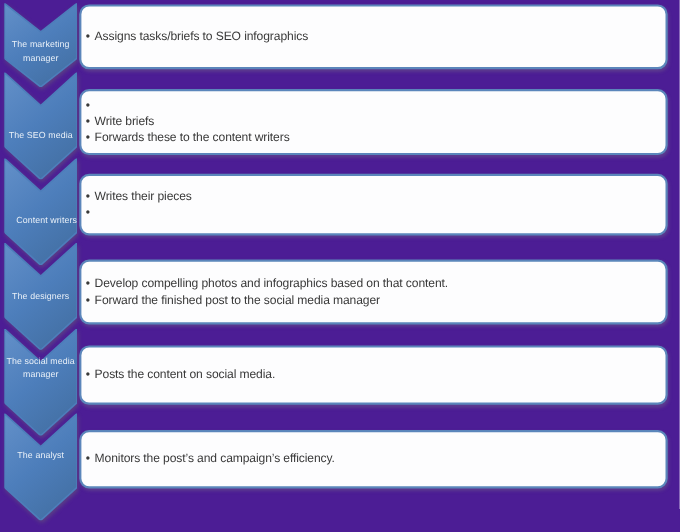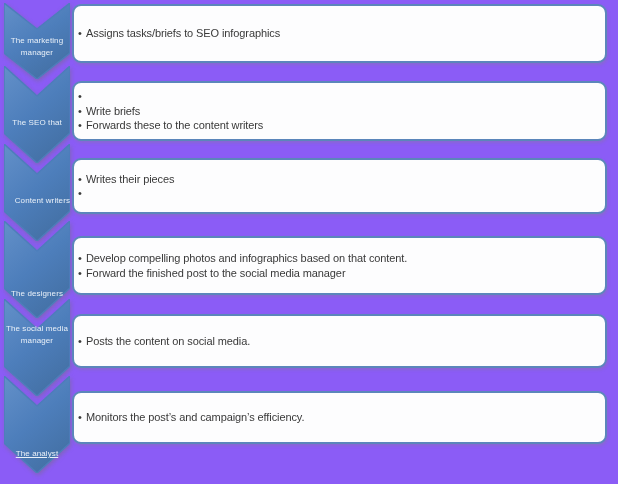--- a/index.html
+++ b/index.html
@@ -1,19 +1,19 @@
 <!DOCTYPE html>
 <html><head>
 <meta charset="utf-8">
 <style>
   html,body { margin:0; padding:0; background:#ffffff; }
   #canvas {
     position:relative;
     width:618px; height:484px;
-    background:#8b5cf6;
+    background:#4c1d95;
     font-family:"Liberation Sans", sans-serif;
     overflow:hidden;
   }
   .chevron-svg {
     position:absolute;
     left:4px;
     filter:drop-shadow(1.5px 2.5px 2px rgba(110,110,110,0.45));
   }
   .chevron-label {
     position:absolute;
@@ -82,21 +82,21 @@
             <span class="bullet-text">Assigns tasks/briefs to SEO infographics</span>
           </li>
 </ul>
     </div>
   </div>
 
   <div class="diagram-item">
     <svg class="chevron-svg" width="66" height="97" viewBox="0 0 66 97" style="top: 66px;">
       <polygon fill="url(#chevGrad)" stroke="#4d7ebb" stroke-width="1.5" stroke-linejoin="round" points="0,0 33,30 66,0 66,67 33,97 0,67"></polygon>
     </svg>
-    <div class="chevron-label" style="top: 117px;">The SEO that</div>
+    <div class="chevron-label" style="top: 117px;">The SEO media</div>
     <div class="item-box" style="top: 81px; height: 60px;">
       <ul class="bullet-list">
   <li class="bullet-item">
             <span class="bullet-marker">•</span>
           </li>
 
   <li class="bullet-item">
             <span class="bullet-marker">•</span>
             <span class="bullet-text">Write briefs</span>
           </li>
@@ -125,21 +125,21 @@
             <span class="bullet-marker">•</span>
           </li>
 </ul>
     </div>
   </div>
 
   <div class="diagram-item">
     <svg class="chevron-svg" width="66" height="97" viewBox="0 0 66 97" style="top: 221px;">
       <polygon fill="url(#chevGrad)" stroke="#4d7ebb" stroke-width="1.5" stroke-linejoin="round" points="0,0 33,30 66,0 66,67 33,97 0,67"></polygon>
     </svg>
-    <div class="chevron-label" style="top: 288px;">The designers</div>
+    <div class="chevron-label" style="top: 264px;">The designers</div>
     <div class="item-box" style="top: 236px; height: 59px;">
       <ul class="bullet-list">
   <li class="bullet-item">
             <span class="bullet-marker">•</span>
             <span class="bullet-text">Develop compelling photos and infographics based on that content.</span>
           </li>
 
   <li class="bullet-item">
             <span class="bullet-marker">•</span>
             <span class="bullet-text">Forward the finished post to the social media manager</span>
@@ -160,21 +160,21 @@
             <span class="bullet-text">Posts the content on social media.</span>
           </li>
 </ul>
     </div>
   </div>
 
   <div class="diagram-item">
     <svg class="chevron-svg" width="66" height="97" viewBox="0 0 66 97" style="top: 376px;">
       <polygon fill="url(#chevGrad)" stroke="#4d7ebb" stroke-width="1.5" stroke-linejoin="round" points="0,0 33,30 66,0 66,67 33,97 0,67"></polygon>
     </svg>
-    <div class="chevron-label" style="top: 448px; text-decoration: underline;">The analyst</div>
+    <div class="chevron-label" style="top: 408px;">The analyst</div>
     <div class="item-box" style="top: 391px; height: 53px;">
       <ul class="bullet-list">
   <li class="bullet-item">
             <span class="bullet-marker">•</span>
             <span class="bullet-text">Monitors the post’s and campaign’s efficiency.</span>
           </li>
 </ul>
     </div>
   </div>
 </div>

